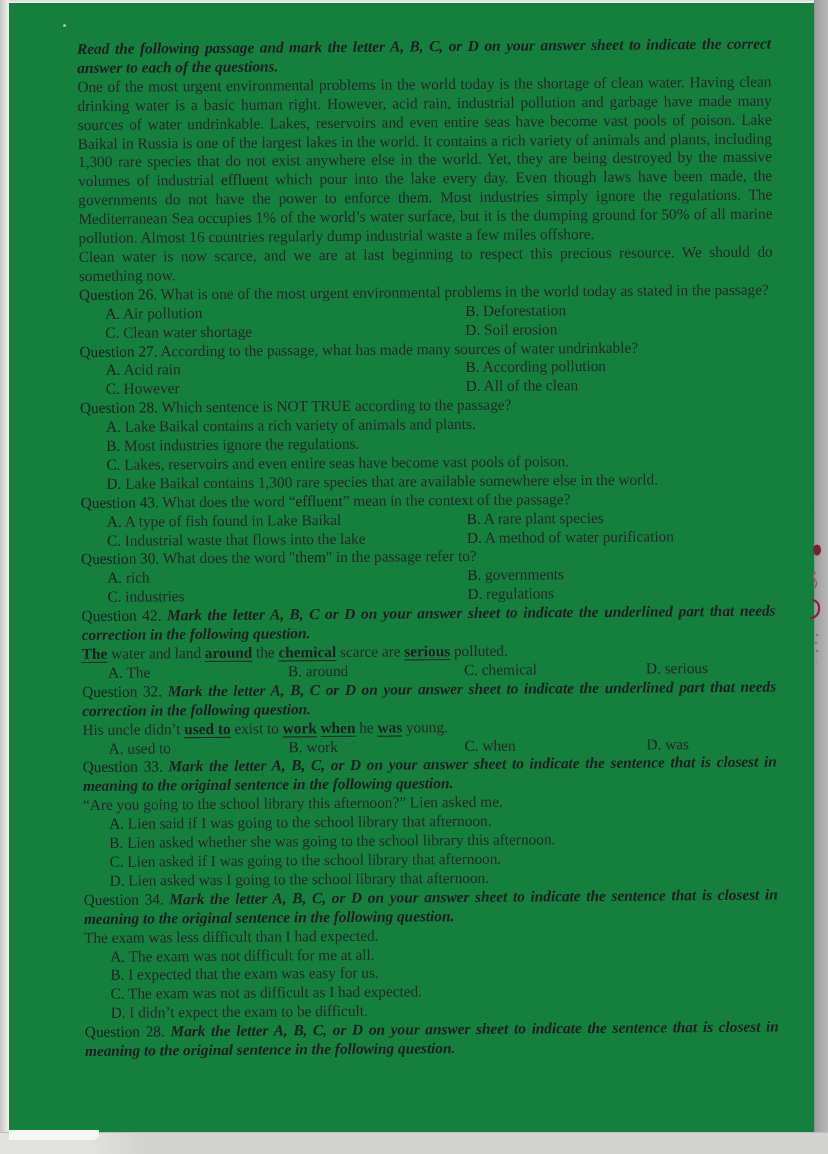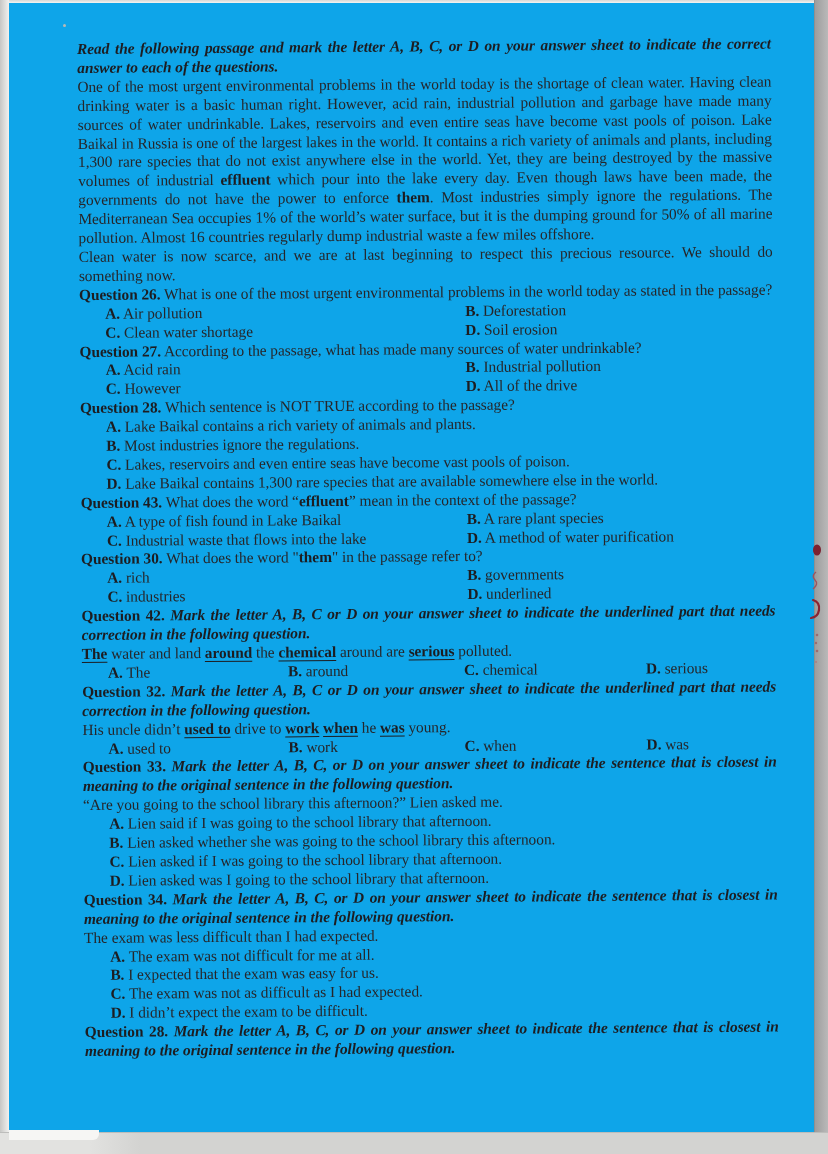--- a/index.html
+++ b/index.html
@@ -1,35 +1,35 @@
 <!DOCTYPE html>
 <html><head>
 <meta charset="utf-8">
 <style>
   html,body{margin:0;padding:0;background:#9a9a98;}
   .canvas{
     position:relative;width:828px;height:1154px;overflow:hidden;
-    background:#0ea5e9;
+    background:#15803d;
     font-family:"Liberation Serif", serif;
     color:#26262a;
   }
   .edge-top{position:absolute;left:0;top:0;width:100%;height:3px;background:linear-gradient(180deg,#d7d7d5,#f4f4f2);}
   .edge-left{position:absolute;left:0;top:0;width:9px;height:100%;background:linear-gradient(90deg,#c7c7c5,#f1f1ef);}
   .edge-right{position:absolute;right:0;top:0;width:13px;height:100%;background:linear-gradient(90deg,#9d9d9d,#b9b9b9);border-left:1px solid #8f8f8f;}
   .edge-bottom{position:absolute;left:0;bottom:0;width:100%;height:21px;background:linear-gradient(90deg,#e2e2e0 0 90px,#d3d3d1 140px 100%);border-top:1px solid #bdbdbb;}
   .corner-notch{position:absolute;left:9px;bottom:14px;width:90px;height:10px;background:#f6f6f4;border-radius:0 0 6px 0;}
   .speck{position:absolute;left:63px;top:24px;width:3px;height:3px;border-radius:50%;background:#b9b9b5;}
 
   .content{
     position:absolute;left:77px;top:40px;width:694px;
     font-size:15.4px;line-height:18.9px;letter-spacing:-0.05px;
     transform:rotate(-0.45deg);transform-origin:0 0;
   }
   p{margin:0;}
-  b{font-weight:bold;color:#1d1d21;}
+  b{font-weight:normal;color:#1d1d21;}
   .bi{font-weight:bold;font-style:italic;color:#1d1d21;}
   .just{text-align:justify;}
   .u{font-weight:bold;text-decoration:underline;text-underline-offset:2.5px;text-decoration-thickness:1.4px;color:#1d1d21;}
   .optlist{margin-left:26px;}
   .opts2{display:grid;grid-template-columns:360px auto;margin-left:26px;}
   .opts4{display:grid;grid-template-columns:180px 176px 182px auto;margin-left:26px;}
   .opt{white-space:nowrap;overflow:visible;}
 
   .ink-marks{position:absolute;right:6px;top:540px;width:18px;height:140px;}
 </style>
@@ -55,23 +55,23 @@
     <div class="opts2">
       <p class="opt"><b>A.</b><span> Air pollution</span></p>
       <p class="opt"><b>B.</b><span> Deforestation</span></p>
       <p class="opt"><b>C.</b><span> Clean water shortage</span></p>
       <p class="opt"><b>D.</b><span> Soil erosion</span></p>
     </div>
 
     <p><b>Question 27.</b><span> According to the passage, what has made many sources of water undrinkable?</span></p>
     <div class="opts2">
       <p class="opt"><b>A.</b><span> Acid rain</span></p>
-      <p class="opt"><b>B.</b><span> Industrial pollution</span></p>
+      <p class="opt"><b>B.</b><span> According pollution</span></p>
       <p class="opt"><b>C.</b><span> However</span></p>
-      <p class="opt"><b>D.</b><span> All of the drive</span></p>
+      <p class="opt"><b>D.</b><span> All of the clean</span></p>
     </div>
 
     <p><b>Question 28.</b><span> Which sentence is NOT TRUE according to the passage?</span></p>
     <div class="optlist">
       <p class="opt"><b>A.</b><span> Lake Baikal contains a rich variety of animals and plants.</span></p>
       <p class="opt"><b>B.</b><span> Most industries ignore the regulations.</span></p>
       <p class="opt"><b>C.</b><span> Lakes, reservoirs and even entire seas have become vast pools of poison.</span></p>
       <p class="opt"><b>D.</b><span> Lake Baikal contains 1,300 rare species that are available somewhere else in the world.</span></p>
     </div>
 
@@ -81,34 +81,34 @@
       <p class="opt"><b>B.</b><span> A rare plant species</span></p>
       <p class="opt"><b>C.</b><span> Industrial waste that flows into the lake</span></p>
       <p class="opt"><b>D.</b><span> A method of water purification</span></p>
     </div>
 
     <p><b>Question 30.</b><span> What does the word "</span><b>them</b><span>" in the passage refer to?</span></p>
     <div class="opts2">
       <p class="opt"><b>A.</b><span> rich</span></p>
       <p class="opt"><b>B.</b><span> governments</span></p>
       <p class="opt"><b>C.</b><span> industries</span></p>
-      <p class="opt"><b>D.</b><span> underlined</span></p>
+      <p class="opt"><b>D.</b><span> regulations</span></p>
     </div>
 
     <p class="just"><b>Question 42.</b><span class="bi"> Mark the letter A, B, C or D on your answer sheet to indicate the underlined part that needs correction in the following question.</span></p>
-    <p><span class="u">The</span><span> water and land </span><span class="u">around</span><span> the </span><span class="u">chemical</span><span> around are </span><span class="u">serious</span><span> polluted.</span></p>
+    <p><span class="u">The</span><span> water and land </span><span class="u">around</span><span> the </span><span class="u">chemical</span><span> scarce are </span><span class="u">serious</span><span> polluted.</span></p>
     <div class="opts4">
       <p class="opt"><b>A.</b><span> The</span></p>
       <p class="opt"><b>B.</b><span> around</span></p>
       <p class="opt"><b>C.</b><span> chemical</span></p>
       <p class="opt"><b>D.</b><span> serious</span></p>
     </div>
 
     <p class="just"><b>Question 32.</b><span class="bi"> Mark the letter A, B, C or D on your answer sheet to indicate the underlined part that needs correction in the following question.</span></p>
-    <p><span>His uncle didn’t </span><span class="u">used to</span><span> drive to </span><span class="u">work</span><span> </span><span class="u">when</span><span> he </span><span class="u">was</span><span> young.</span></p>
+    <p><span>His uncle didn’t </span><span class="u">used to</span><span> exist to </span><span class="u">work</span><span> </span><span class="u">when</span><span> he </span><span class="u">was</span><span> young.</span></p>
     <div class="opts4">
       <p class="opt"><b>A.</b><span> used to</span></p>
       <p class="opt"><b>B.</b><span> work</span></p>
       <p class="opt"><b>C.</b><span> when</span></p>
       <p class="opt"><b>D.</b><span> was</span></p>
     </div>
 
     <p class="just"><b>Question 33.</b><span class="bi"> Mark the letter A, B, C, or D on your answer sheet to indicate the sentence that is closest in meaning to the original sentence in the following question.</span></p>
     <p>“Are you going to the school library this afternoon?” Lien asked me.</p>
     <div class="optlist">

